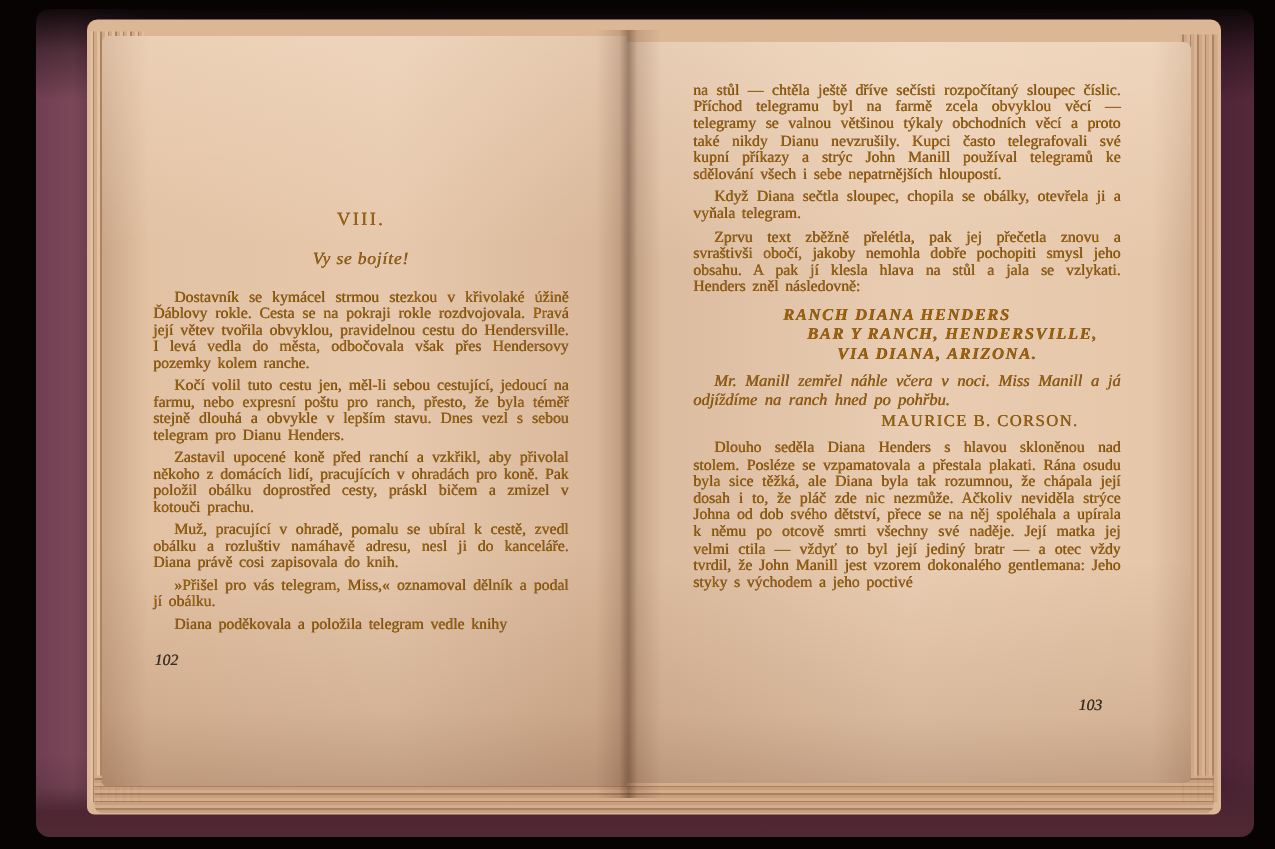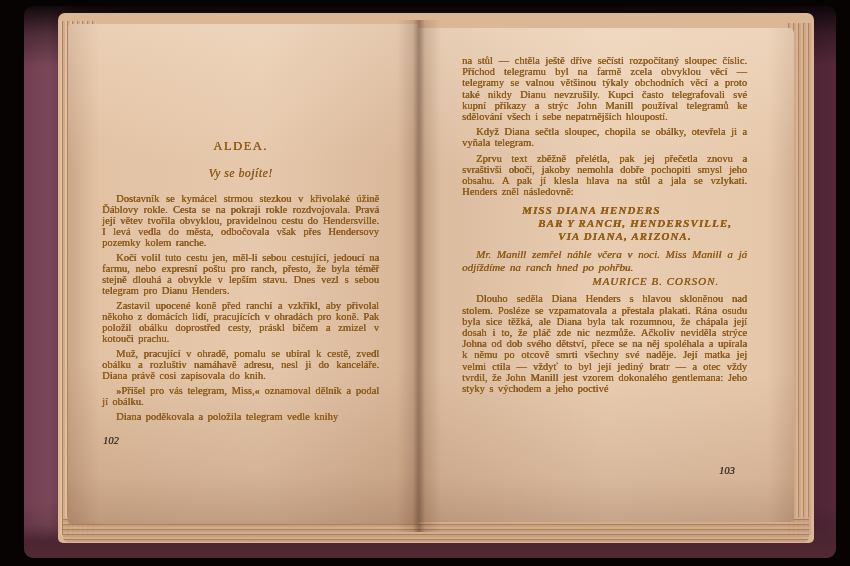--- a/index.html
+++ b/index.html
@@ -77,21 +77,21 @@
     font-size:11px; line-height:13px; letter-spacing:1.1px;
   }
   .addr-0 { padding-left:60px; }
   .addr-1 { padding-left:76px; }
   .addr-2 { padding-left:96px; }
   .telegram-msg {
     font-style:italic; font-size:11px; line-height:13px;
     text-align:justify; text-indent:14px; word-spacing:2.2px; margin:0;
   }
   .telegram-sig {
-    font-style:italic; font-size:11px; letter-spacing:1px;
+    font-size:11px; letter-spacing:1px;
     text-align:right; padding-right:28px; margin:1px 0 6px 0;
   }
   .pageno { position:absolute; font-style:italic; font-size:10.5px; color:#3a2c1f; text-shadow:0.3px 0 0 rgba(58,44,31,0.8); }
   .pn-left  { left:103px; top:435px; }
   .pn-right { left:719px; top:465px; }
 </style>
 </head>
 <body>
 
 <div class="photo">
@@ -102,36 +102,36 @@
     <div class="edges-left"></div>
     <div class="edges-right"></div>
     <div class="edges-bottom"></div>
   </div>
 
   <div class="page left"></div>
   <div class="page right"></div>
   <div class="gutter"></div>
 
   <div class="textblock tb-left">
-    <div class="chapter-num">ALDEA.</div>
+    <div class="chapter-num">VIII.</div>
     <div class="chapter-title">Vy se bojíte!</div>
     <p class="body">Dostavník se kymácel strmou stezkou v křivolaké úžině Ďáblovy rokle. Cesta se na pokraji rokle rozdvojovala. Pravá její větev tvořila obvyklou, pravidelnou cestu do Hendersville. I levá vedla do města, odbočovala však přes Hendersovy pozemky kolem ranche.</p>
     <p class="body">Kočí volil tuto cestu jen, měl-li sebou cestující, jedoucí na farmu, nebo expresní poštu pro ranch, přesto, že byla téměř stejně dlouhá a obvykle v lepším stavu. Dnes vezl s sebou telegram pro Dianu Henders.</p>
     <p class="body">Zastavil upocené koně před ranchí a vzkřikl, aby přivolal někoho z domácích lidí, pracujících v ohradách pro koně. Pak položil obálku doprostřed cesty, práskl bičem a zmizel v kotouči prachu.</p>
     <p class="body">Muž, pracující v ohradě, pomalu se ubíral k cestě, zvedl obálku a rozluštiv namáhavě adresu, nesl ji do kanceláře. Diana právě cosi zapisovala do knih.</p>
     <p class="body">»Přišel pro vás telegram, Miss,« oznamoval dělník a podal jí obálku.</p>
     <p class="body">Diana poděkovala a položila telegram vedle knihy</p>
   </div>
 
   <div class="textblock tb-right">
     <p class="body cont">na stůl — chtěla ještě dříve sečísti rozpočítaný sloupec číslic. Příchod telegramu byl na farmě zcela obvyklou věcí — telegramy se valnou většinou týkaly obchodních věcí a proto také nikdy Dianu nevzrušily. Kupci často telegrafovali své kupní příkazy a strýc John Manill používal telegramů ke sdělování všech i sebe nepatrnějších hloupostí.</p>
     <p class="body">Když Diana sečtla sloupec, chopila se obálky, otevřela ji a vyňala telegram.</p>
     <p class="body">Zprvu text zběžně přelétla, pak jej přečetla znovu a svraštivši obočí, jakoby nemohla dobře pochopiti smysl jeho obsahu. A pak jí klesla hlava na stůl a jala se vzlykati. Henders zněl následovně:</p>
     <div class="telegram-address">
-      <div class="addr-0">MISS DIANA HENDERS</div>
+      <div class="addr-0">RANCH DIANA HENDERS</div>
       <div class="addr-1">BAR Y RANCH, HENDERSVILLE,</div>
       <div class="addr-2">VIA DIANA, ARIZONA.</div>
     </div>
     <p class="telegram-msg">Mr. Manill zemřel náhle včera v noci. Miss Manill a já odjíždíme na ranch hned po pohřbu.</p>
     <div class="telegram-sig">MAURICE B. CORSON.</div>
     <p class="body">Dlouho seděla Diana Henders s hlavou skloněnou nad stolem. Posléze se vzpamatovala a přestala plakati. Rána osudu byla sice těžká, ale Diana byla tak rozumnou, že chápala její dosah i to, že pláč zde nic nezmůže. Ačkoliv neviděla strýce Johna od dob svého dětství, přece se na něj spoléhala a upírala k němu po otcově smrti všechny své naděje. Její matka jej velmi ctila — vždyť to byl její jediný bratr — a otec vždy tvrdil, že John Manill jest vzorem dokonalého gentlemana: Jeho styky s východem a jeho poctivé</p>
   </div>
 
   <div class="pageno pn-left">102</div>
   <div class="pageno pn-right">103</div>

